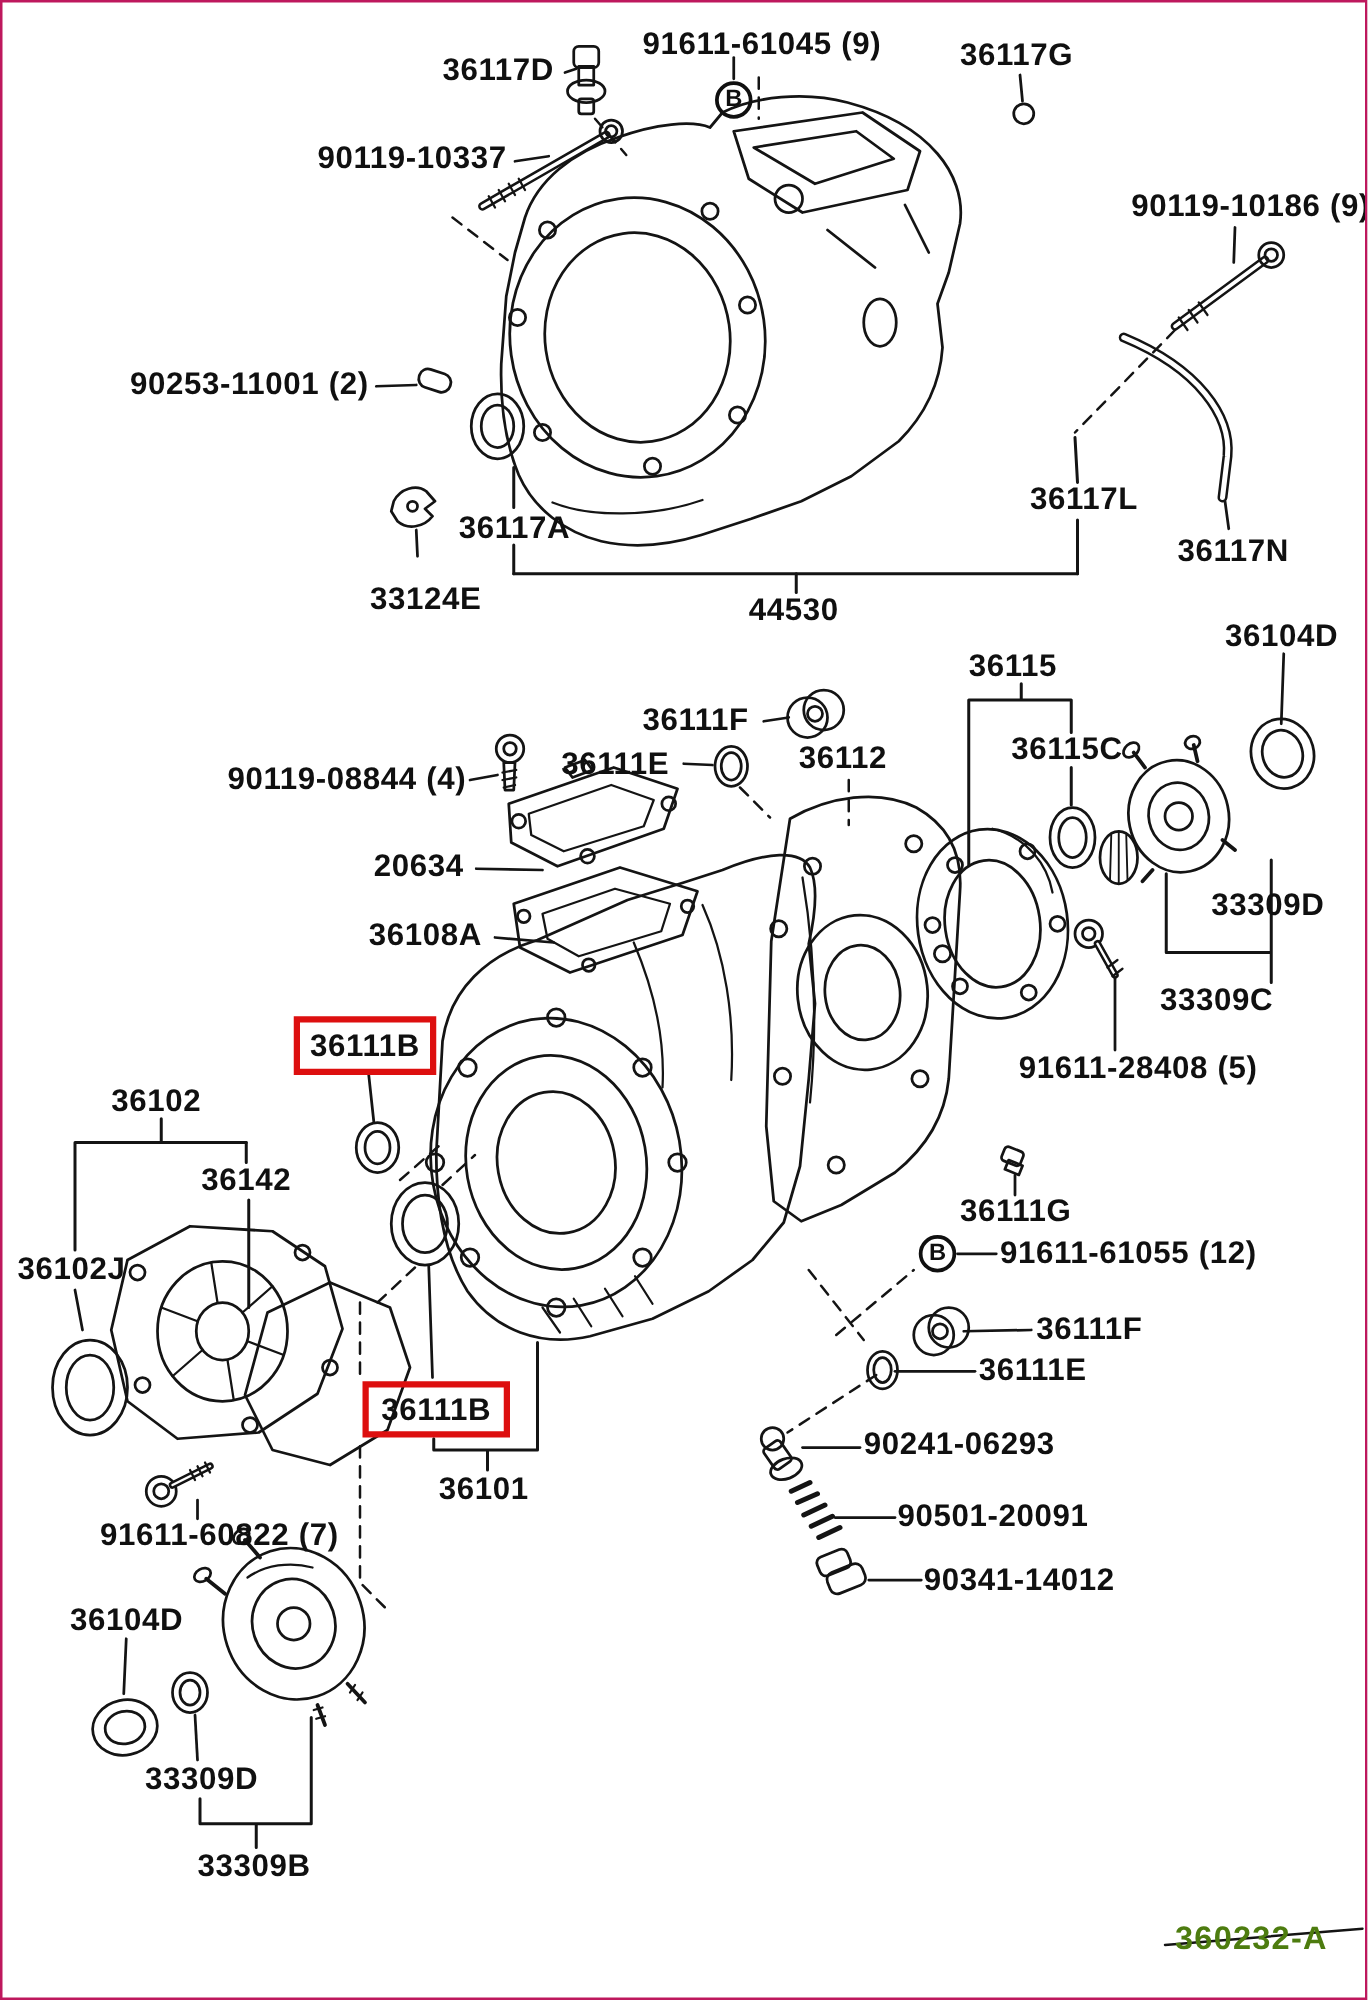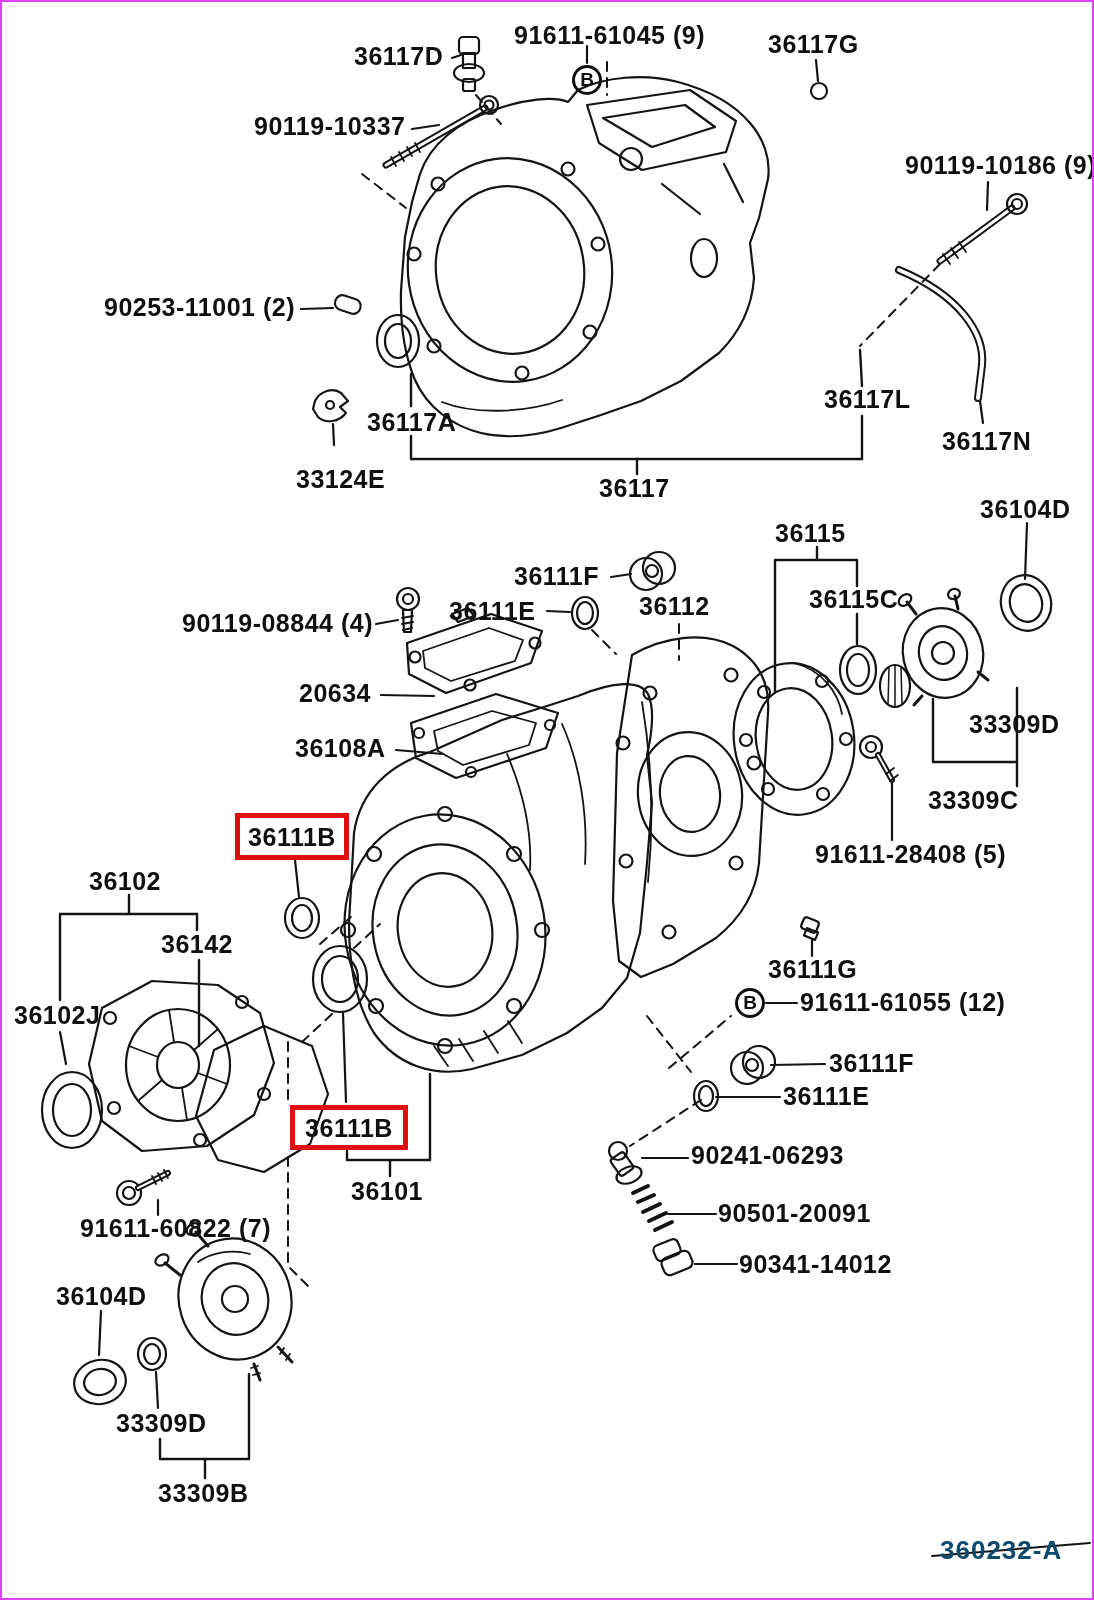--- a/index.html
+++ b/index.html
@@ -1,18 +1,18 @@
 <!DOCTYPE html>
 <html><head>
 <meta charset="utf-8">
 <style>
   html,body { margin:0; padding:0; background:#e8e8e8; }
   #page {
     position:relative; width:1094px; height:1600px;
-    background:#ffffff; border:2px solid #d946ef; box-sizing:border-box;
+    background:#ffffff; border:2px solid #be185d; box-sizing:border-box;
     overflow:hidden;
     font-family:"Liberation Sans", sans-serif;
   }
   #art { position:absolute; left:0; top:0; }
   .label {
     position:absolute;
     font:700 25px/26px "Liberation Sans", sans-serif;
     color:#101010; white-space:nowrap; letter-spacing:0.5px;
     cursor:default;
   }
@@ -23,21 +23,21 @@
   }
   .callout {
     position:absolute; width:30px; height:30px; box-sizing:border-box;
     border:3px solid #101010; border-radius:50%;
     display:flex; align-items:center; justify-content:center;
     font:700 19px "Liberation Sans", sans-serif; color:#101010;
   }
   .figcode {
     position:absolute;
     font:700 26px "Liberation Sans", sans-serif;
-    color:#0c4a6e; letter-spacing:1px; white-space:nowrap;
+    color:#4d7c0f; letter-spacing:1px; white-space:nowrap;
   }
 </style>
 </head>
 <body>
 
 <div id="page">
 
 <svg id="art" width="1094" height="1600" viewBox="0 0 1094 1600" fill="none" stroke="#141414" stroke-width="2.2" stroke-linecap="round" stroke-linejoin="round">
 
   <g>
@@ -330,21 +330,21 @@
   <div class="label" style="left:352px;top:41px">36117D</div>
   <div class="label" style="left:512px;top:20px">91611-61045 (9)</div>
   <div class="label" style="left:766px;top:29px">36117G</div>
   <div class="label" style="left:252px;top:111px">90119-10337</div>
   <div class="label" style="left:903px;top:150px">90119-10186 (9)</div>
   <div class="label" style="left:102px;top:292px">90253-11001 (2)</div>
   <div class="label" style="left:365px;top:407px">36117A</div>
   <div class="label" style="left:294px;top:464px">33124E</div>
   <div class="label" style="left:822px;top:384px">36117L</div>
   <div class="label" style="left:940px;top:426px">36117N</div>
-  <div class="label" style="left:597px;top:473px">36117</div>
+  <div class="label" style="left:597px;top:473px">44530</div>
   <div class="label" style="left:978px;top:494px">36104D</div>
   <div class="label" style="left:773px;top:518px">36115</div>
   <div class="label" style="left:807px;top:584px">36115C</div>
   <div class="label" style="left:512px;top:561px">36111F</div>
   <div class="label" style="left:447px;top:596px">36111E</div>
   <div class="label" style="left:637px;top:591px">36112</div>
   <div class="label" style="left:180px;top:608px">90119-08844 (4)</div>
   <div class="label" style="left:297px;top:678px">20634</div>
   <div class="label" style="left:293px;top:733px">36108A</div>
   <div class="label" style="left:967px;top:709px">33309D</div>

